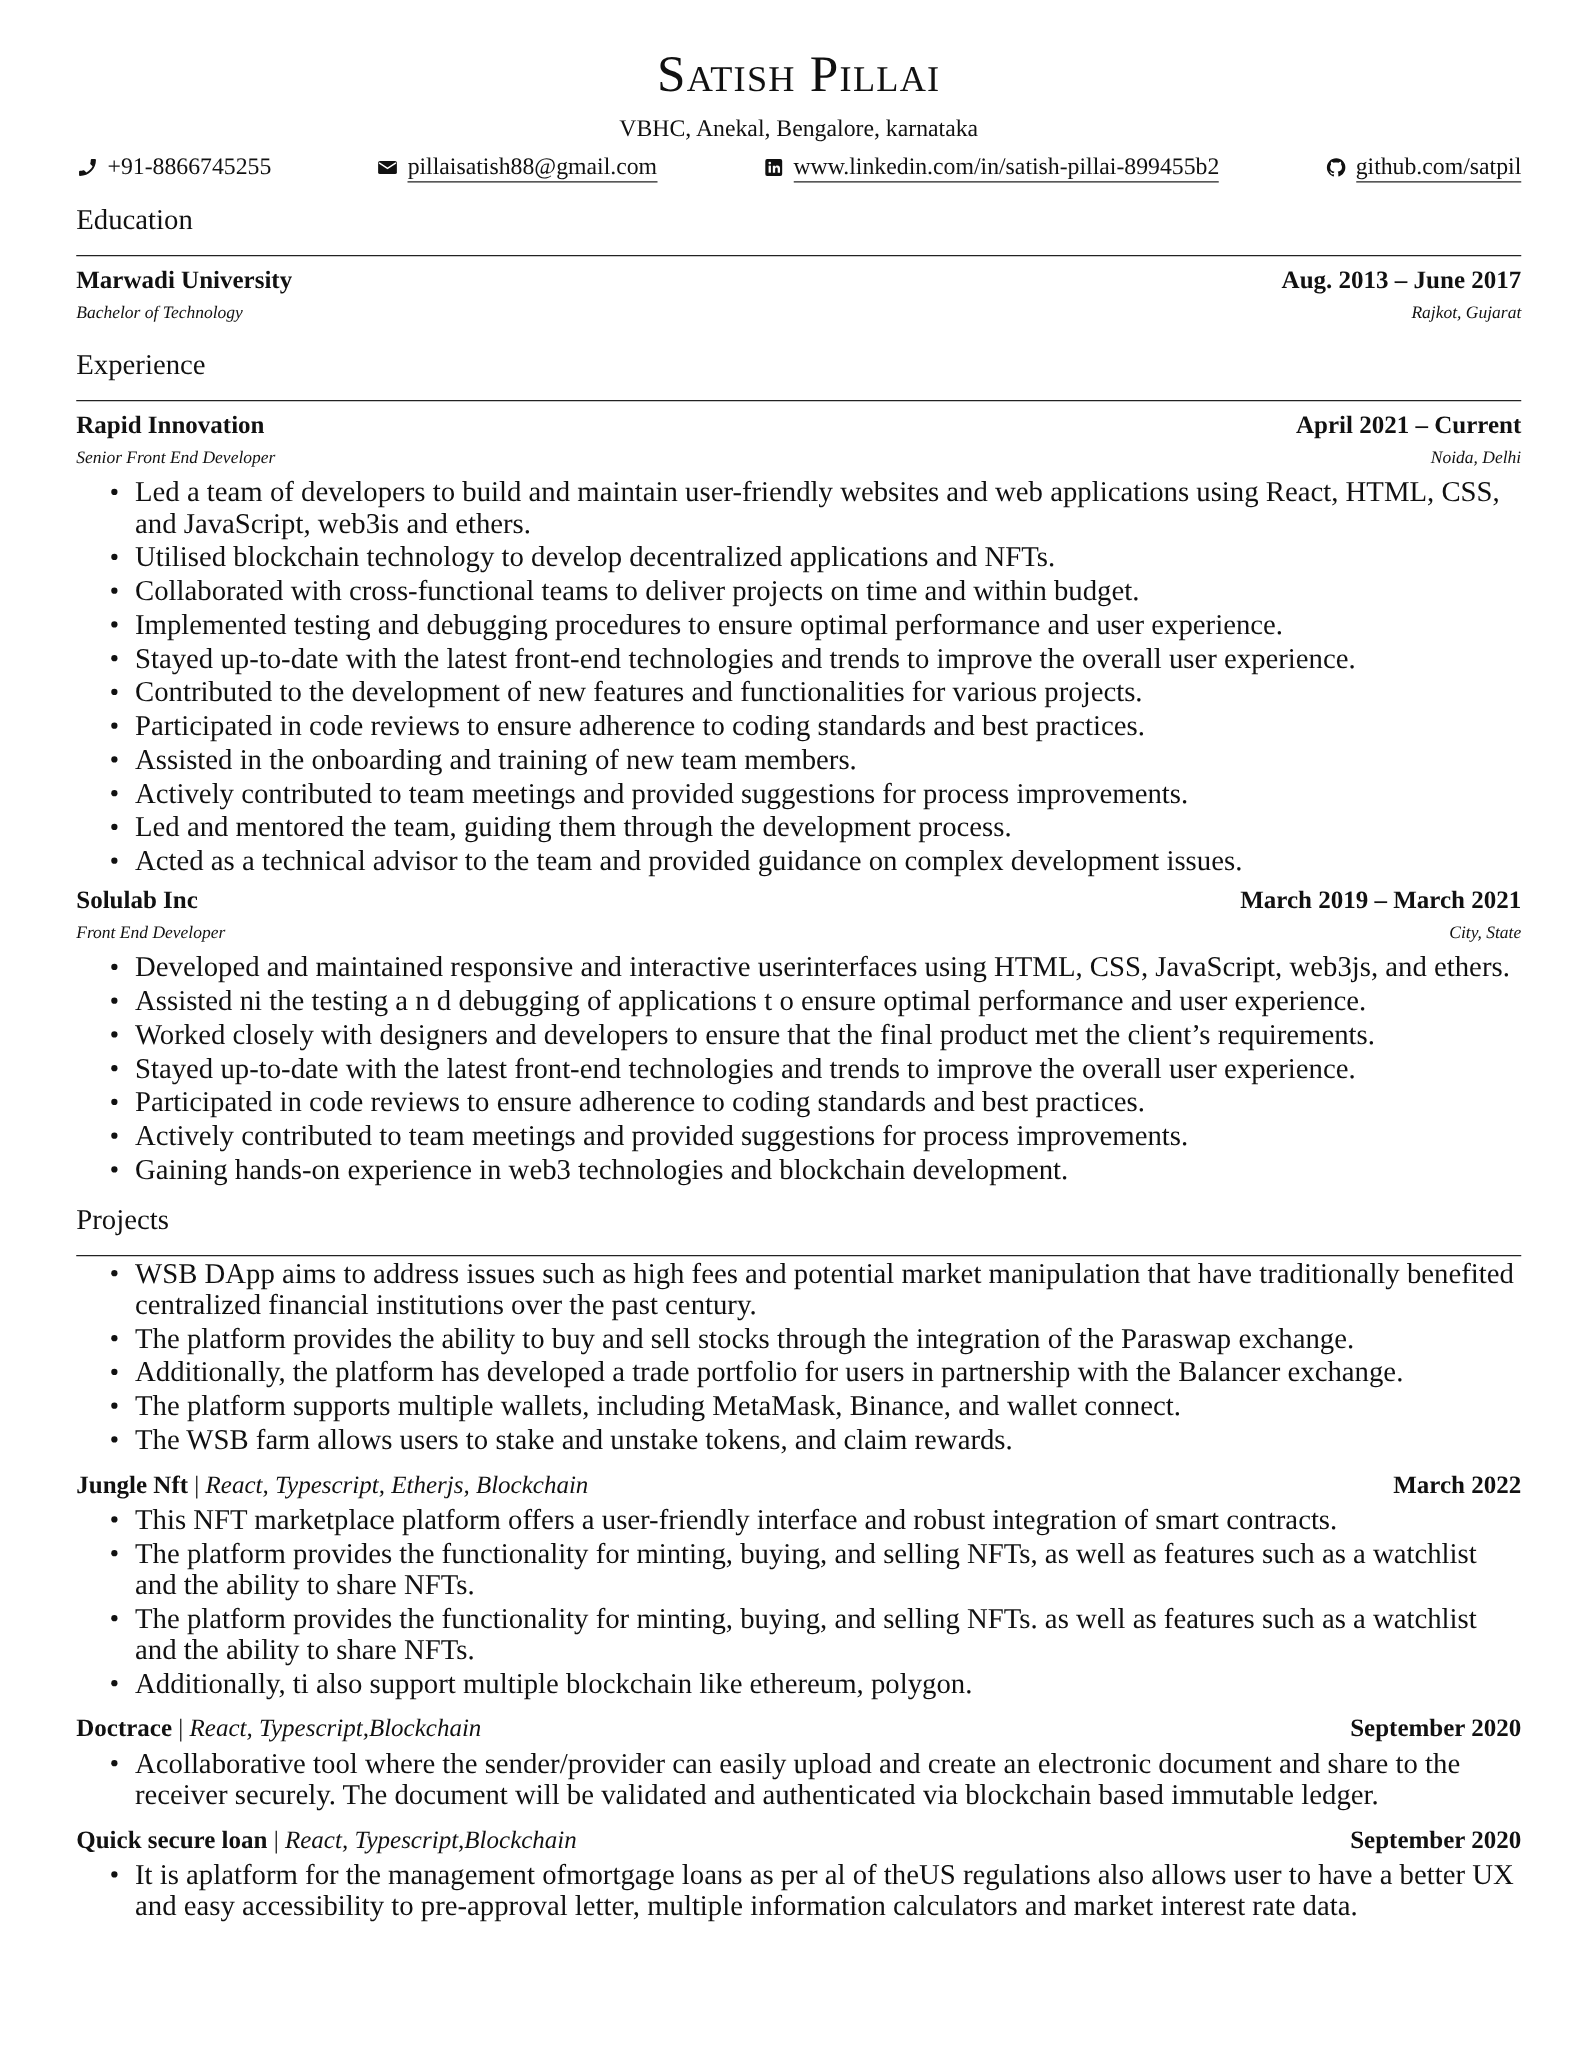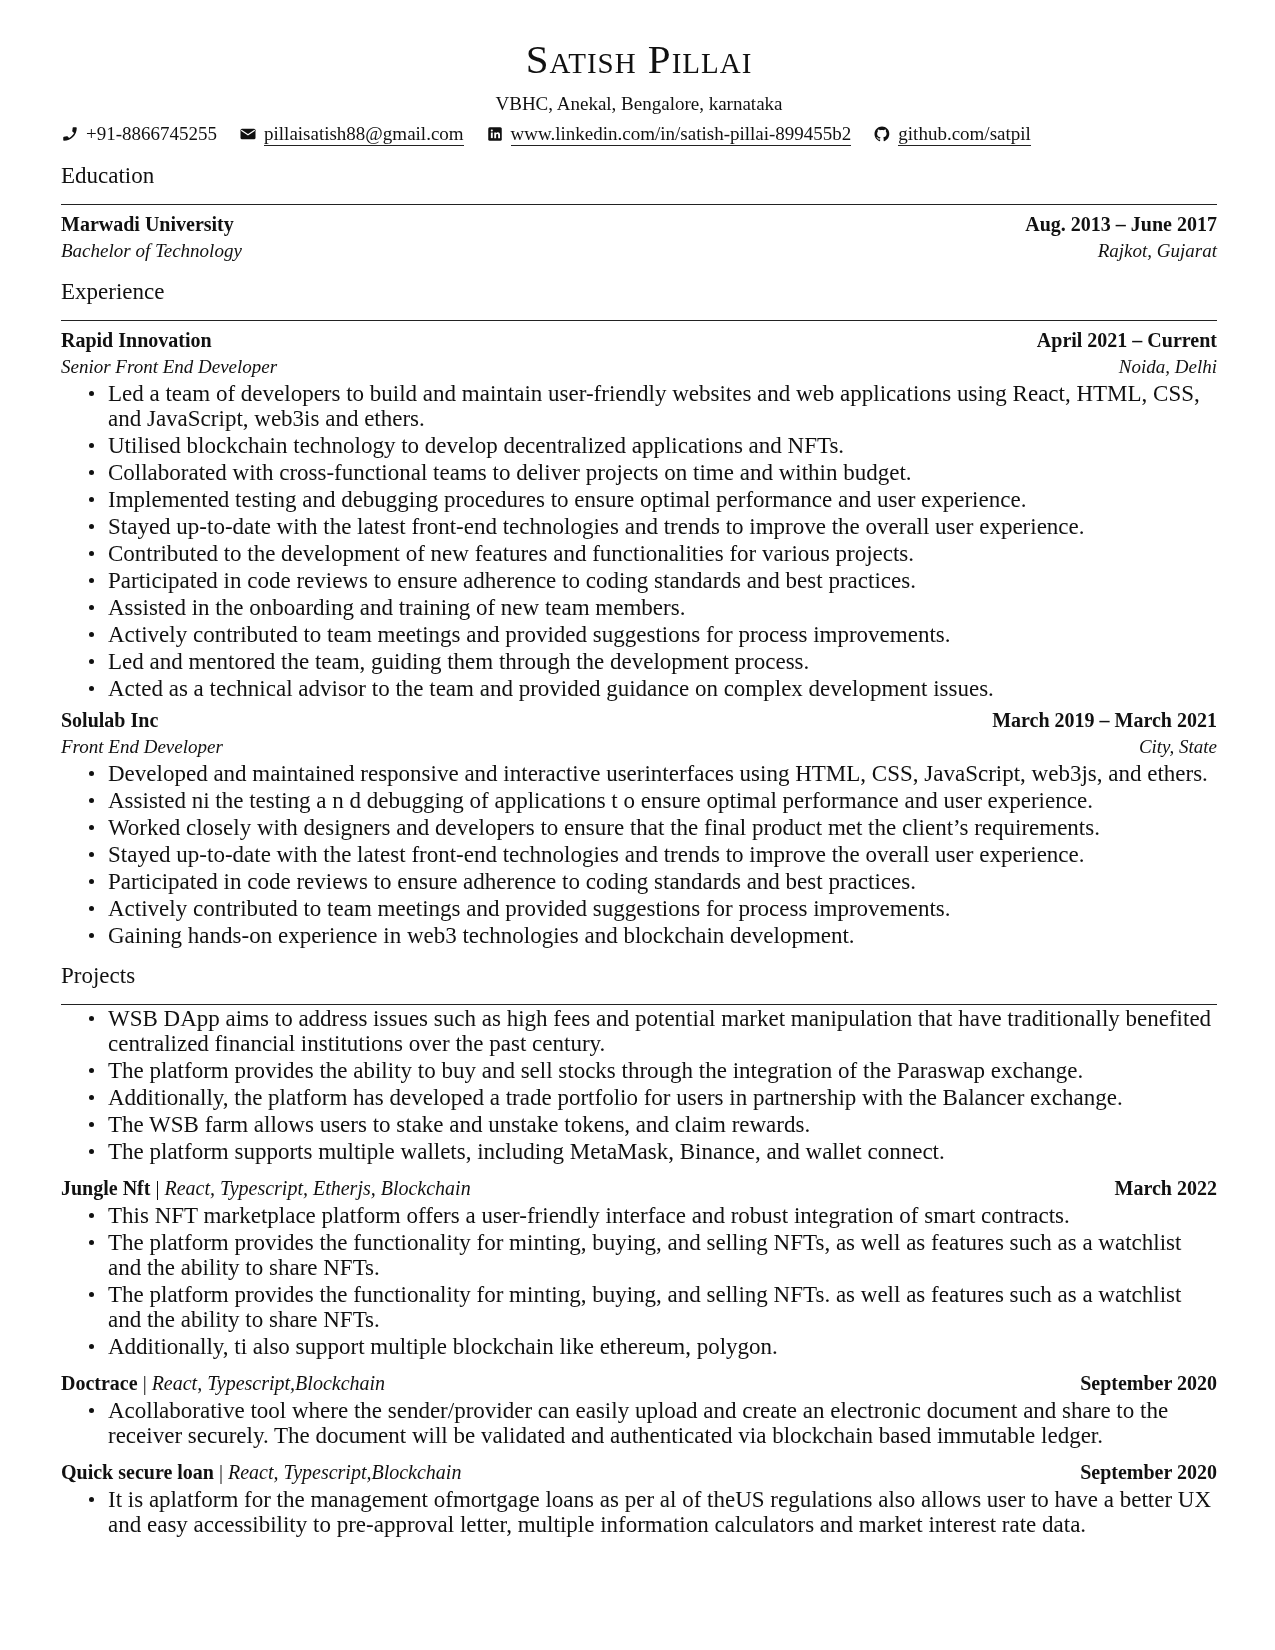--- a/index.html
+++ b/index.html
@@ -8,34 +8,34 @@
     font-family: "DejaVu Serif", "Liberation Serif", serif;
     color: #111;
   }
   .page { position: absolute; left: 61px; top: 28px; width: 1156px; }
   .name {
     text-align: center; font-size: 41px; letter-spacing: 1px; line-height: 62px;
     font-variant: small-caps; font-family: "Liberation Serif", serif;
   }
   .address { text-align: center; font-size: 19px; line-height: 28px; font-family: "Liberation Serif", serif; }
   .contacts {
-    display: flex; justify-content: flex-start; gap: 22px; font-size: 19px; line-height: 28px;
+    display: flex; justify-content: space-between; gap: 22px; font-size: 19px; line-height: 28px;
     font-family: "Liberation Serif", serif; margin-top: 2px;
   }
   .contact { display: inline-flex; align-items: center; gap: 7px; }
   .contact .link { border-bottom: 1px solid #222; line-height: 22px; }
   .contact svg { width: 18px; height: 18px; }
   .section-title {
     font-size: 23px; font-family: "Liberation Serif", serif; margin-top: 14px;
     padding-bottom: 14px; border-bottom: 1.3px solid #222; line-height: 28px;
   }
   .row { display: flex; justify-content: space-between; font-family: "Liberation Serif", serif; }
   .row.head { font-size: 20px; line-height: 28px; margin-top: 5px; }
   .row.head .left, .row.head .right { font-weight: bold; }
-  .row.sub { font-size: 19px; line-height: 26px; font-style: italic; }
+  .row.sub { font-size: 14px; line-height: 26px; font-style: italic; }
   ul.bullets { margin: 0; padding: 0 0 0 47px; list-style: none; font-family: "Liberation Serif", serif; font-size: 23px; line-height: 25px; }
   ul.bullets li { position: relative; margin: 1px 0 2px 0; }
   ul.bullets li::before {
     content: ""; position: absolute; left: -19px; top: 10px; width: 5px; height: 5px;
     border-radius: 50%; background: #111;
   }
   .proj-title { font-weight: bold; }
   .proj-sep { font-weight: normal; margin: 0 5px; }
   .proj-tech { font-style: italic; font-weight: normal; }
   .proj .row.head { margin-top: 10px; }
@@ -144,22 +144,22 @@
   </div>
 
   <div>
     <div class="section-title">Projects</div>
 
     <div class="proj first">
       <ul class="bullets">
         <li>WSB DApp aims to address issues such as high fees and potential market manipulation that have traditionally benefited centralized financial institutions over the past century.</li>
         <li>The platform provides the ability to buy and sell stocks through the integration of the Paraswap exchange.</li>
         <li>Additionally, the platform has developed a trade portfolio for users in partnership with the Balancer exchange.</li>
+        <li>The platform supports multiple wallets, including MetaMask, Binance, and wallet connect.</li>
         <li>The WSB farm allows users to stake and unstake tokens, and claim rewards.</li>
-        <li>The platform supports multiple wallets, including MetaMask, Binance, and wallet connect.</li>
       </ul>
     </div>
 
     <div class="proj">
       <div class="row head">
         <span class="left" style="font-weight:normal">
           <span class="proj-title">Jungle Nft</span><span class="proj-sep">|</span><span class="proj-tech">React, Typescript, Etherjs, Blockchain</span>
         </span>
         <span class="right">March 2022</span>
       </div>

